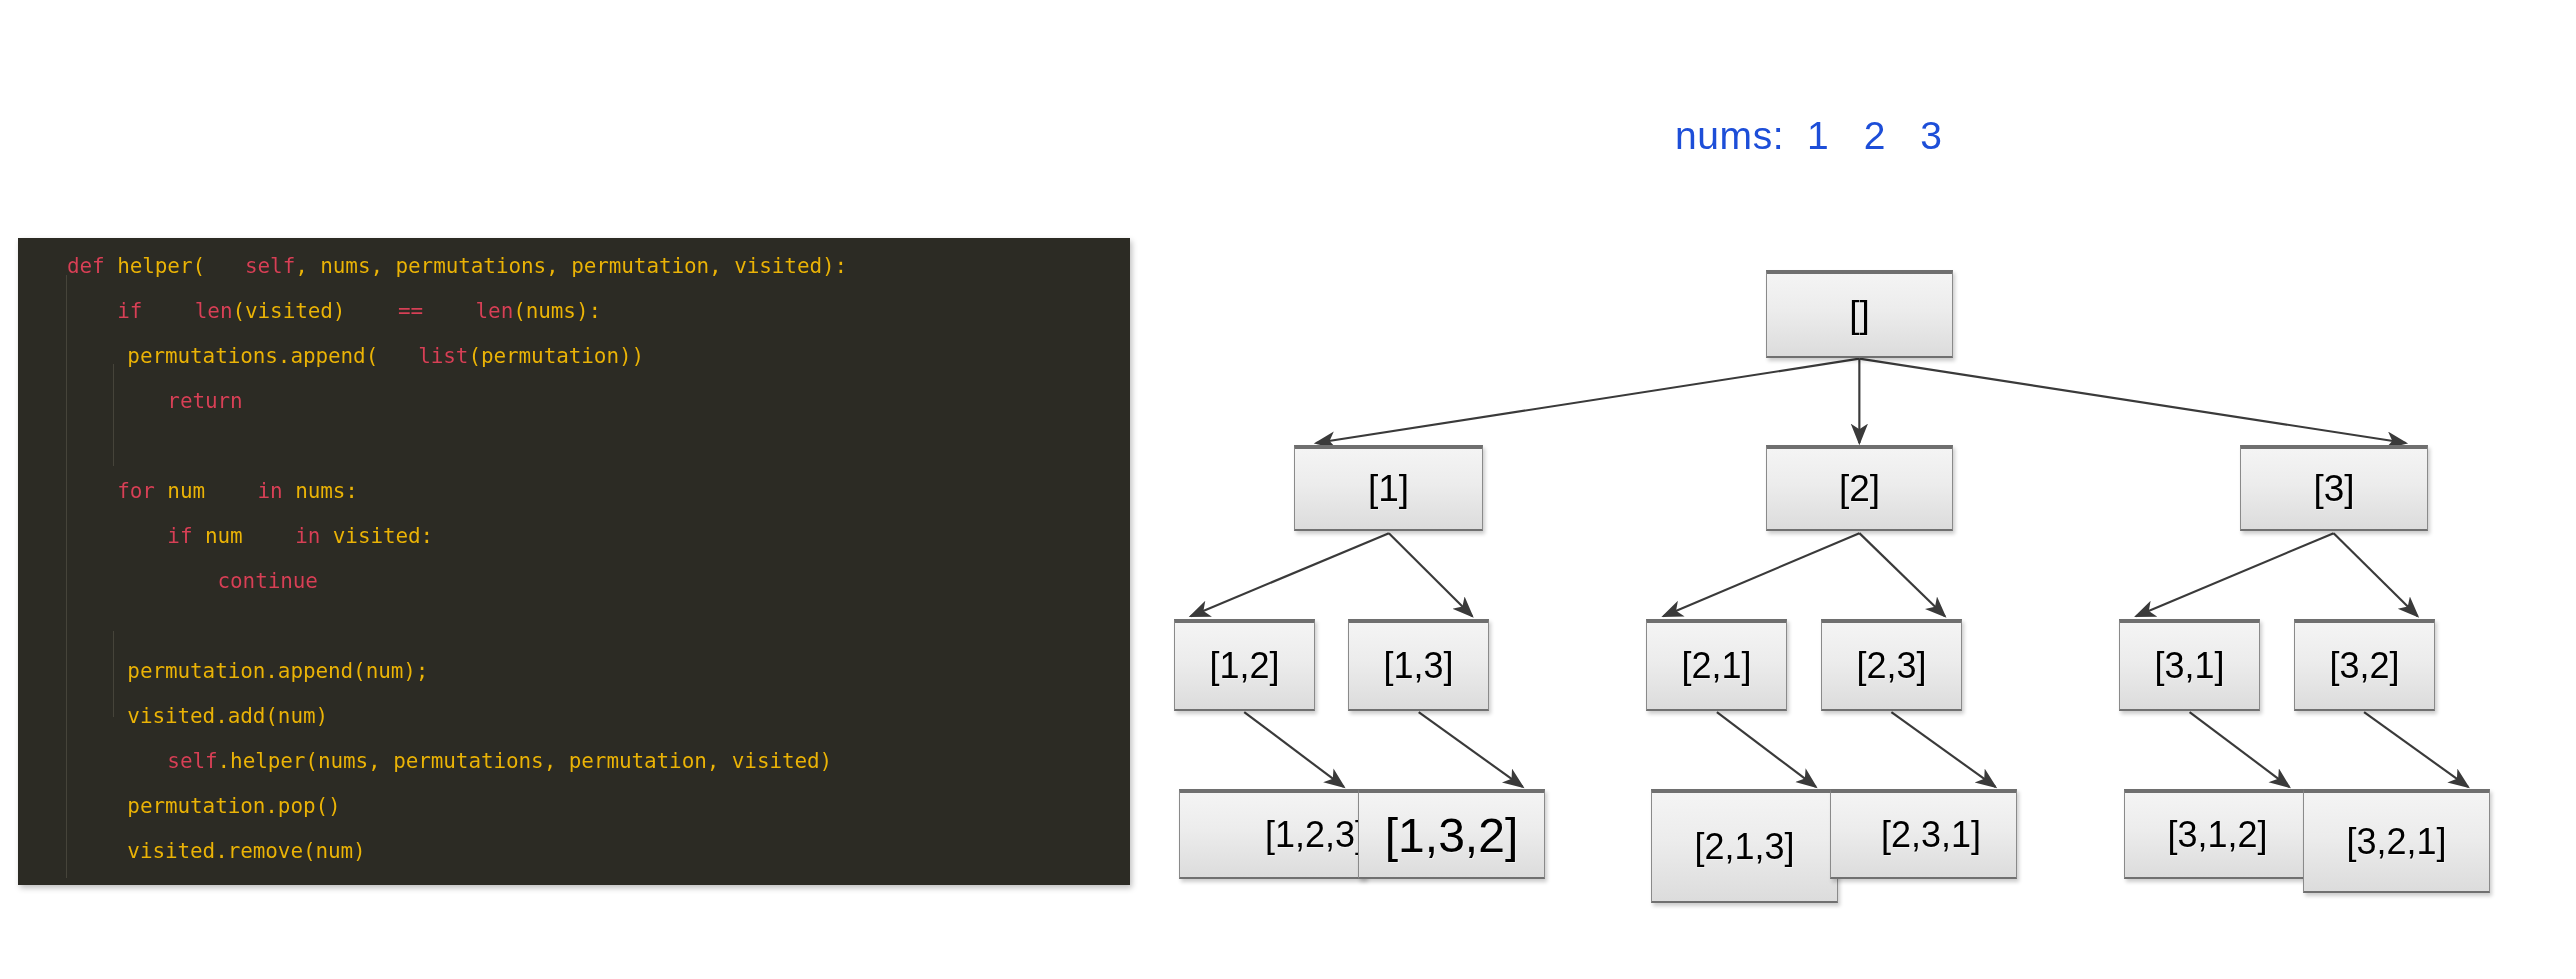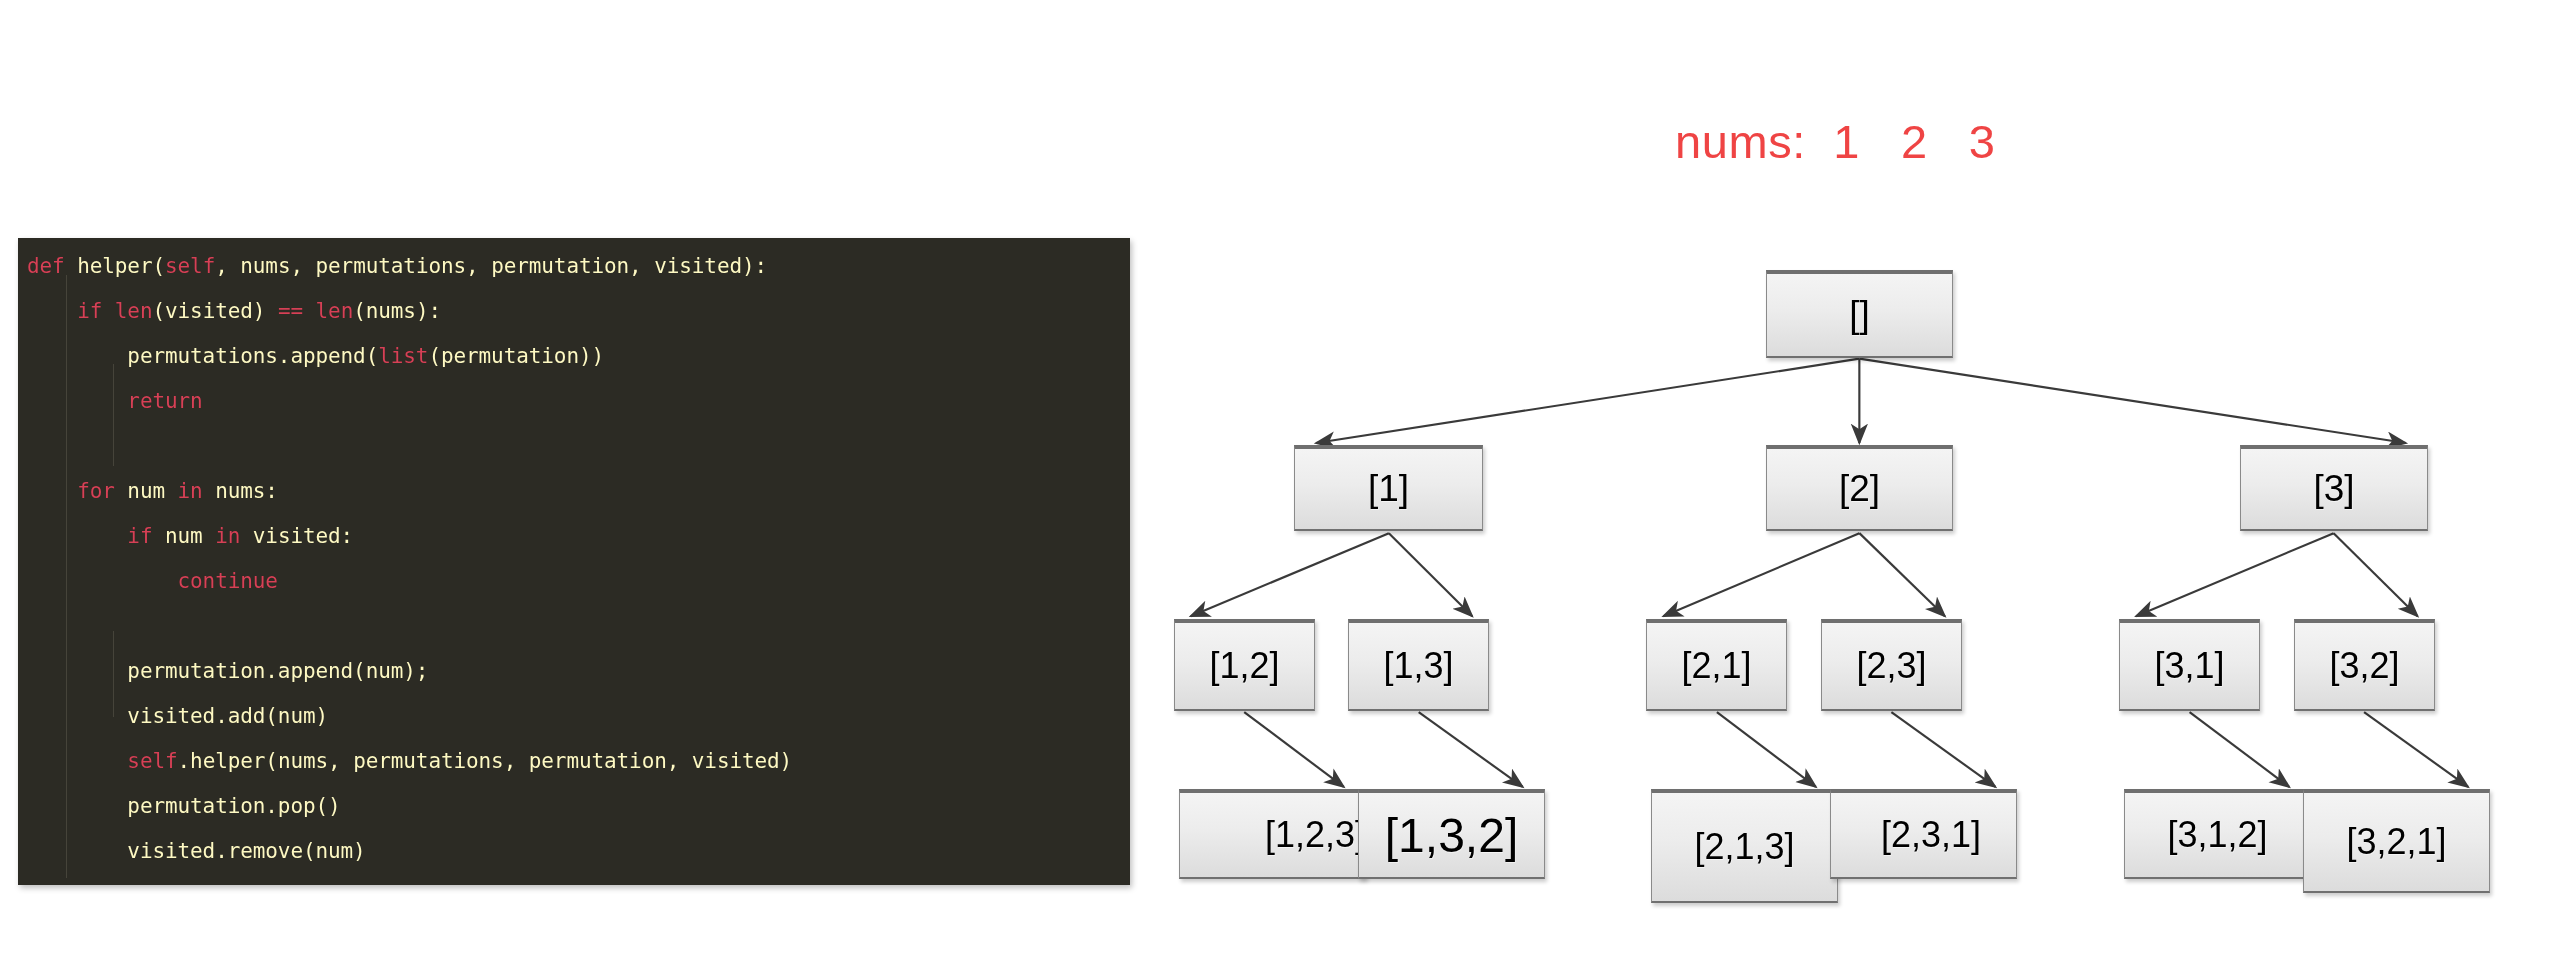--- a/index.html
+++ b/index.html
@@ -25,35 +25,35 @@
     left:9px; top:6.3px;
     margin:0;
     font-family:"DejaVu Sans Mono","Liberation Mono",monospace;
     font-size:21px;
     line-height:45px;
     color:#e9e7dc;
     white-space:pre;
     letter-spacing:-0.1px;
     text-shadow:0 0 0.6px rgba(0,0,0,0.5);
   }
-  #code-pre .kw{color:#d64156;}
-  #code-pre .fn{color:#fef9c3;}
+  #code-pre .kw{color:#d64156;margin-left:40px;}
+  #code-pre .fn{color:#eab308;}
   
   .guide{
     position:absolute;
     width:1.3px;
     background:#46443a;
   }
 
   
   #nums-header{
     position:absolute;
     left:1675px; top:114px;
-    font-size:47px;
-    color:#ef4444;
+    font-size:39px;
+    color:#1d4ed8;
     font-family:"Liberation Sans", sans-serif;
     white-space:pre;
     letter-spacing:0.6px;
   }
 
   
   #tree-area{
     position:absolute;
     left:0; top:0; width:2576px; height:980px;
     pointer-events:none;

